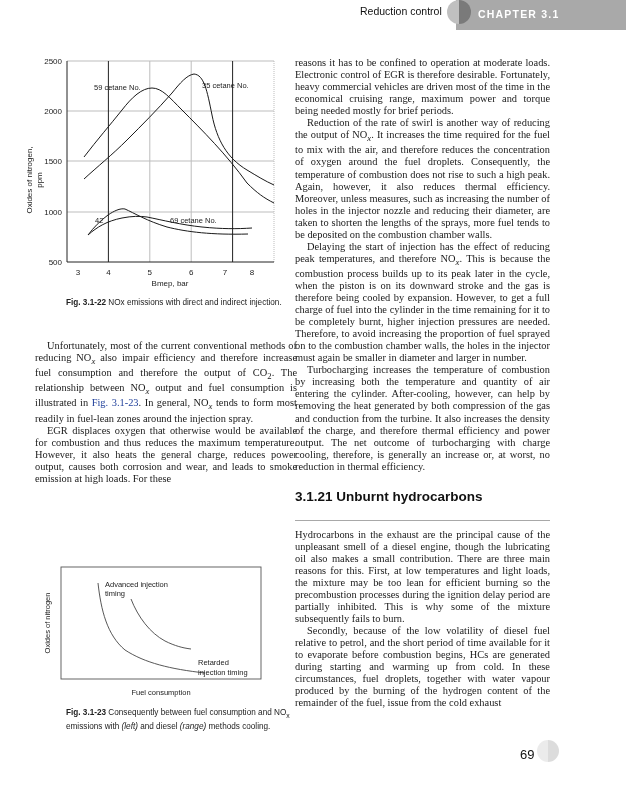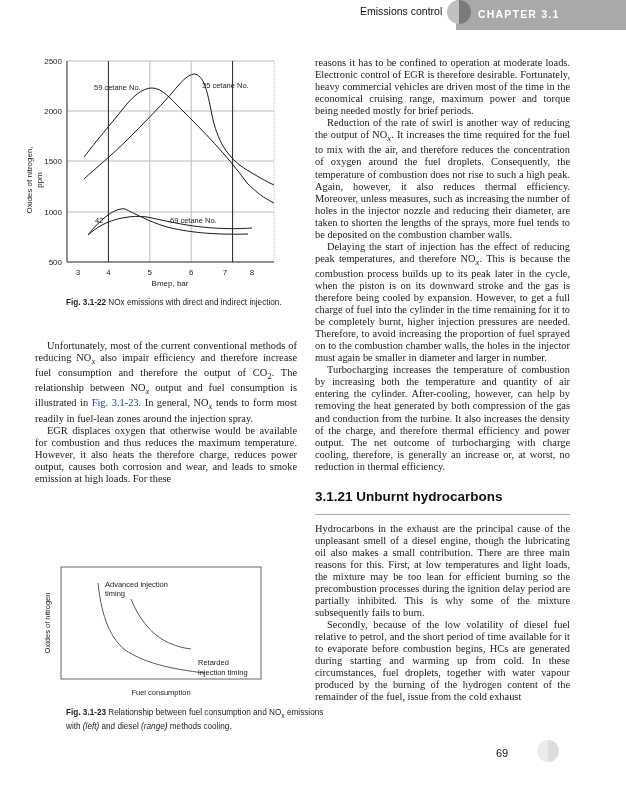--- a/index.html
+++ b/index.html
@@ -5,56 +5,56 @@
   * { margin: 0; padding: 0; box-sizing: border-box; }
   html, body { width: 626px; height: 800px; background: #ffffff; overflow: hidden; }
   body { position: relative; font-family: "Liberation Serif", "DejaVu Serif", serif; color: #1a1a1a; }
 
   
   .header-band { position: absolute; left: 456px; top: 0; width: 170px; height: 30px; background: #a9a9a9; }
   .header-title { position: absolute; left: 360px; top: 5px; font-family: "Liberation Sans", sans-serif; font-size: 10.5px; color: #111; }
   .header-circle { position: absolute; left: 447px; top: 0; width: 24px; height: 24px; border-radius: 50%;
     background: linear-gradient(90deg, #c0c0c0 50%, #7a7a7a 50%); }
   .header-chapter { position: absolute; left: 478px; top: 8px; font-family: "Liberation Sans", sans-serif; font-size: 10.5px; font-weight: bold; letter-spacing: 1.2px; color: #ffffff; }
-  .col-right { position: absolute; left: 315px; top: 57px; width: 255px; }
+  .col-right { position: absolute; left: 295px; top: 57px; width: 255px; }
 
   .body-text { font-size: 10.4px; line-height: 12.05px; text-align: justify; hyphens: auto; }
   .body-text p { text-indent: 0; }
   .body-text p.indent { text-indent: 12px; }
   .body-text .link { color: #1f3f9a; }
 
   
   .fig1 { position: absolute; left: 22px; top: 55px; width: 262px; height: 240px; }
   .fig1 svg { position: absolute; left: 0; top: 0; }
   .caption { font-family: "Liberation Sans", sans-serif; font-size: 8.2px; line-height: 11px; color: #222; margin-left: 31px; }
   .caption b { font-weight: bold; }
   .fig1-caption { position: absolute; left: 35px; top: 297px; width: 262px; }
 
   .left-text { position: absolute; left: 35px; top: 340px; width: 262px; }
 
   
   .fig2 { position: absolute; left: 35px; top: 565px; width: 262px; height: 135px; }
   .fig2-caption { position: absolute; left: 35px; top: 707px; width: 262px; }
 
   
-  .section-heading { font-family: "Liberation Sans", sans-serif; font-weight: bold; font-size: 13.5px; color: #111; margin-top: 18px; padding-bottom: 11px; border-bottom: 1.5px solid #a8a8a8; margin-bottom: 8px; }
+  .section-heading { font-family: "Liberation Sans", sans-serif; font-weight: bold; font-size: 13.5px; color: #111; margin-top: 18px; padding-bottom: 17px; border-bottom: 1.5px solid #a8a8a8; margin-bottom: 8px; }
 
   
-  .page-num { position: absolute; left: 496px; top: 747px; font-family: "Liberation Sans", sans-serif; font-size: 11px; color: #111; }
+  .page-num { position: absolute; left: 520px; top: 747px; font-family: "Liberation Sans", sans-serif; font-size: 13px; color: #111; }
   .page-circle { position: absolute; left: 537px; top: 740px; width: 22px; height: 22px; border-radius: 50%;
     background: linear-gradient(90deg, #ebebeb 50%, #dcdcdc 50%); }
 
   .ax-text { font-family: "Liberation Sans", sans-serif; font-size: 8px; fill: #222; }
   .lbl-text { font-family: "Liberation Sans", sans-serif; font-size: 7.5px; fill: #222; }
 </style>
 </head>
 <body>
 
 <div class="header-band"></div>
-<div class="header-title">Emissions control</div>
+<div class="header-title">Reduction control</div>
 <div class="header-circle"></div>
 <div class="header-chapter">CHAPTER 3.1</div>
 
 <div class="fig1">
   <svg width="262" height="240" viewBox="0 0 262 240">
 
     <g stroke="#bdbdbd" stroke-width="1">
       <line x1="45" y1="6" x2="252" y2="6"></line>
       <line x1="45" y1="56" x2="252" y2="56"></line>
       <line x1="45" y1="106" x2="252" y2="106"></line>
@@ -101,42 +101,42 @@
   </svg>
 </div>
 
 <div class="fig1-caption caption">
   <b>Fig. 3.1-22</b>
   <span>NOx emissions with direct and indirect injection.</span>
 </div>
 
 <div class="left-text body-text">
   <p class="indent"><span>Unfortunately, most of the current conventional methods of reducing NO</span><sub><i>x</i></sub><span> also impair efficiency and therefore increase fuel consumption and therefore the output of CO</span><sub>2</sub><span>. The relationship between NO</span><sub><i>x</i></sub><span> output and fuel consumption is illustrated in </span><span class="link">Fig. 3.1-23</span><span>. In general, NO</span><sub><i>x</i></sub><span> tends to form most readily in fuel-lean zones around the injection spray.</span></p>
-  <p class="indent">EGR displaces oxygen that otherwise would be available for combustion and thus reduces the maximum temperature. However, it also heats the therefore charge, reduces power output, causes both corrosion and wear, and leads to smoke emission at high loads. For these</p>
+  <p class="indent">EGR displaces oxygen that otherwise would be available for combustion and thus reduces the maximum temperature. However, it also heats the general charge, reduces power output, causes both corrosion and wear, and leads to smoke emission at high loads. For these</p>
 </div>
 
 <div class="fig2">
   <svg width="262" height="135" viewBox="0 0 262 135">
     <rect x="26" y="2" width="200" height="112" fill="none" stroke="#555" stroke-width="0.9"></rect>
     <text class="lbl-text" transform="translate(15,58) rotate(-90)" text-anchor="middle">Oxides of nitrogen</text>
     <text class="lbl-text" x="126" y="130" text-anchor="middle">Fuel consumption</text>
     <g fill="none" stroke="#444" stroke-width="0.9">
       <path d="M63,18 C66,45 72,70 90,85 C110,98 135,104 170,108"></path>
       <path d="M96,34 C103,52 115,68 130,76 C140,81 148,83 156,84"></path>
     </g>
     <text class="lbl-text" x="70" y="22">Advanced injection</text>
     <text class="lbl-text" x="70" y="31">timing</text>
     <text class="lbl-text" x="163" y="100">Retarded</text>
     <text class="lbl-text" x="163" y="110">injection timing</text>
   </svg>
 </div>
 
 <div class="fig2-caption caption">
   <b>Fig. 3.1-23</b>
-  <span>Relationship between fuel consumption and NO</span><sub>x</sub>
+  <span>Consequently between fuel consumption and NO</span><sub>x</sub>
   <span>emissions with</span>
   <i>(left)</i>
   <span>and diesel</span>
   <i>(range)</i>
   <span>methods cooling.</span>
 </div>
 
 <div class="col-right body-text">
   <p>reasons it has to be confined to operation at moderate loads. Electronic control of EGR is therefore desirable. Fortunately, heavy commercial vehicles are driven most of the time in the economical cruising range, maximum power and torque being needed mostly for brief periods.</p>
   <p class="indent"><span>Reduction of the rate of swirl is another way of reducing the output of NO</span><sub><i>x</i></sub><span>. It increases the time required for the fuel to mix with the air, and therefore reduces the concentration of oxygen around the fuel droplets. Consequently, the temperature of combustion does not rise to such a high peak. Again, however, it also reduces thermal efficiency. Moreover, unless measures, such as increasing the number of holes in the injector nozzle and reducing their diameter, are taken to shorten the lengths of the sprays, more fuel tends to be deposited on the combustion chamber walls.</span></p>

